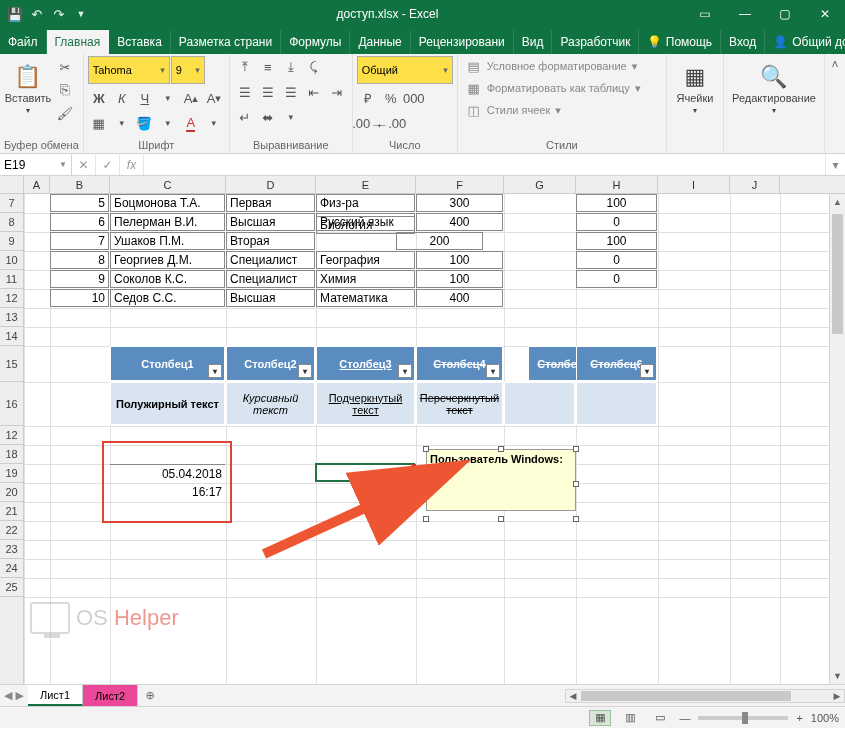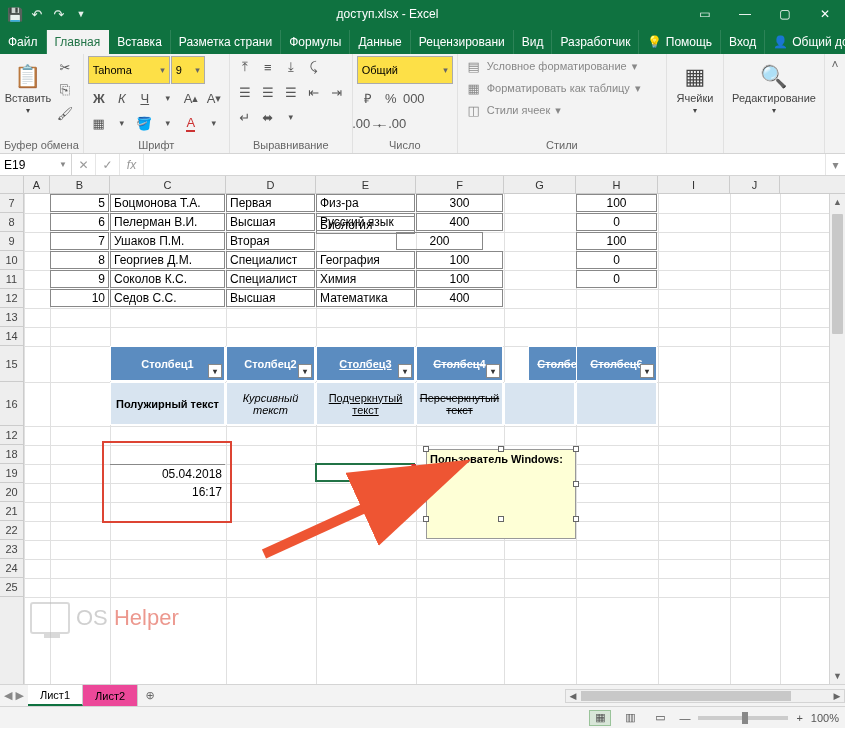--- a/index.html
+++ b/index.html
@@ -430,21 +430,21 @@
         <div class="tblcell b" style="position: absolute; left: 86px; top: 188px; width: 115px; height: 43px; white-space: normal;">Полужирный текст</div>
         <div class="tblcell u" style="position: absolute; left: 292px; top: 188px; width: 99px; height: 43px; white-space: normal;">Подчеркнутый текст</div>
         <div class="tblcell s" style="position: absolute; left: 392px; top: 188px; width: 87px; height: 43px; white-space: normal;">Перечеркнутый текст</div>
         <div class="tblcell " style="position: absolute; left: 480px; top: 188px; width: 71px; height: 43px; white-space: normal;"></div>
         <div class="tblcell " style="position: absolute; left: 552px; top: 188px; width: 81px; height: 43px; white-space: normal;"></div>
         <div class="redbox" style="left: 78px; top: 247px; width: 130px; height: 82px;"></div>
         <div class="cell right" style="left: 86px; top: 270px; width: 115px; height: 18px; border-top: 1px solid rgb(136, 136, 136);">05.04.2018</div>
         <div class="cell right" style="left: 86px; top: 289px; width: 115px; height: 18px;">16:17</div>
         <div style="position: absolute; left: 291px; top: 269px; width: 100px; height: 19px; border: 2px solid rgb(33, 115, 70);"></div>
         <div class="cmarker" style="left: 386px; top: 270px;"></div>
-        <div class="comment" style="left: 402px; top: 255px; width: 150px; height: 90px;"><b>Пользователь Windows:</b></div>
+        <div class="comment" style="left: 402px; top: 255px; width: 150px; height: 62px;"><b>Пользователь Windows:</b></div>
         <div class="handle" style="left: 399px; top: 252px;"></div>
         <div class="handle" style="left: 474px; top: 252px;"></div>
         <div class="handle" style="left: 549px; top: 252px;"></div>
         <div class="handle" style="left: 399px; top: 287px;"></div>
         <div class="handle" style="left: 549px; top: 287px;"></div>
         <div class="handle" style="left: 399px; top: 322px;"></div>
         <div class="handle" style="left: 474px; top: 322px;"></div>
         <div class="handle" style="left: 549px; top: 322px;"></div>
         <svg class="arrow" width="230" height="120" style="left: 220px; top: 260px;">
           <defs>

